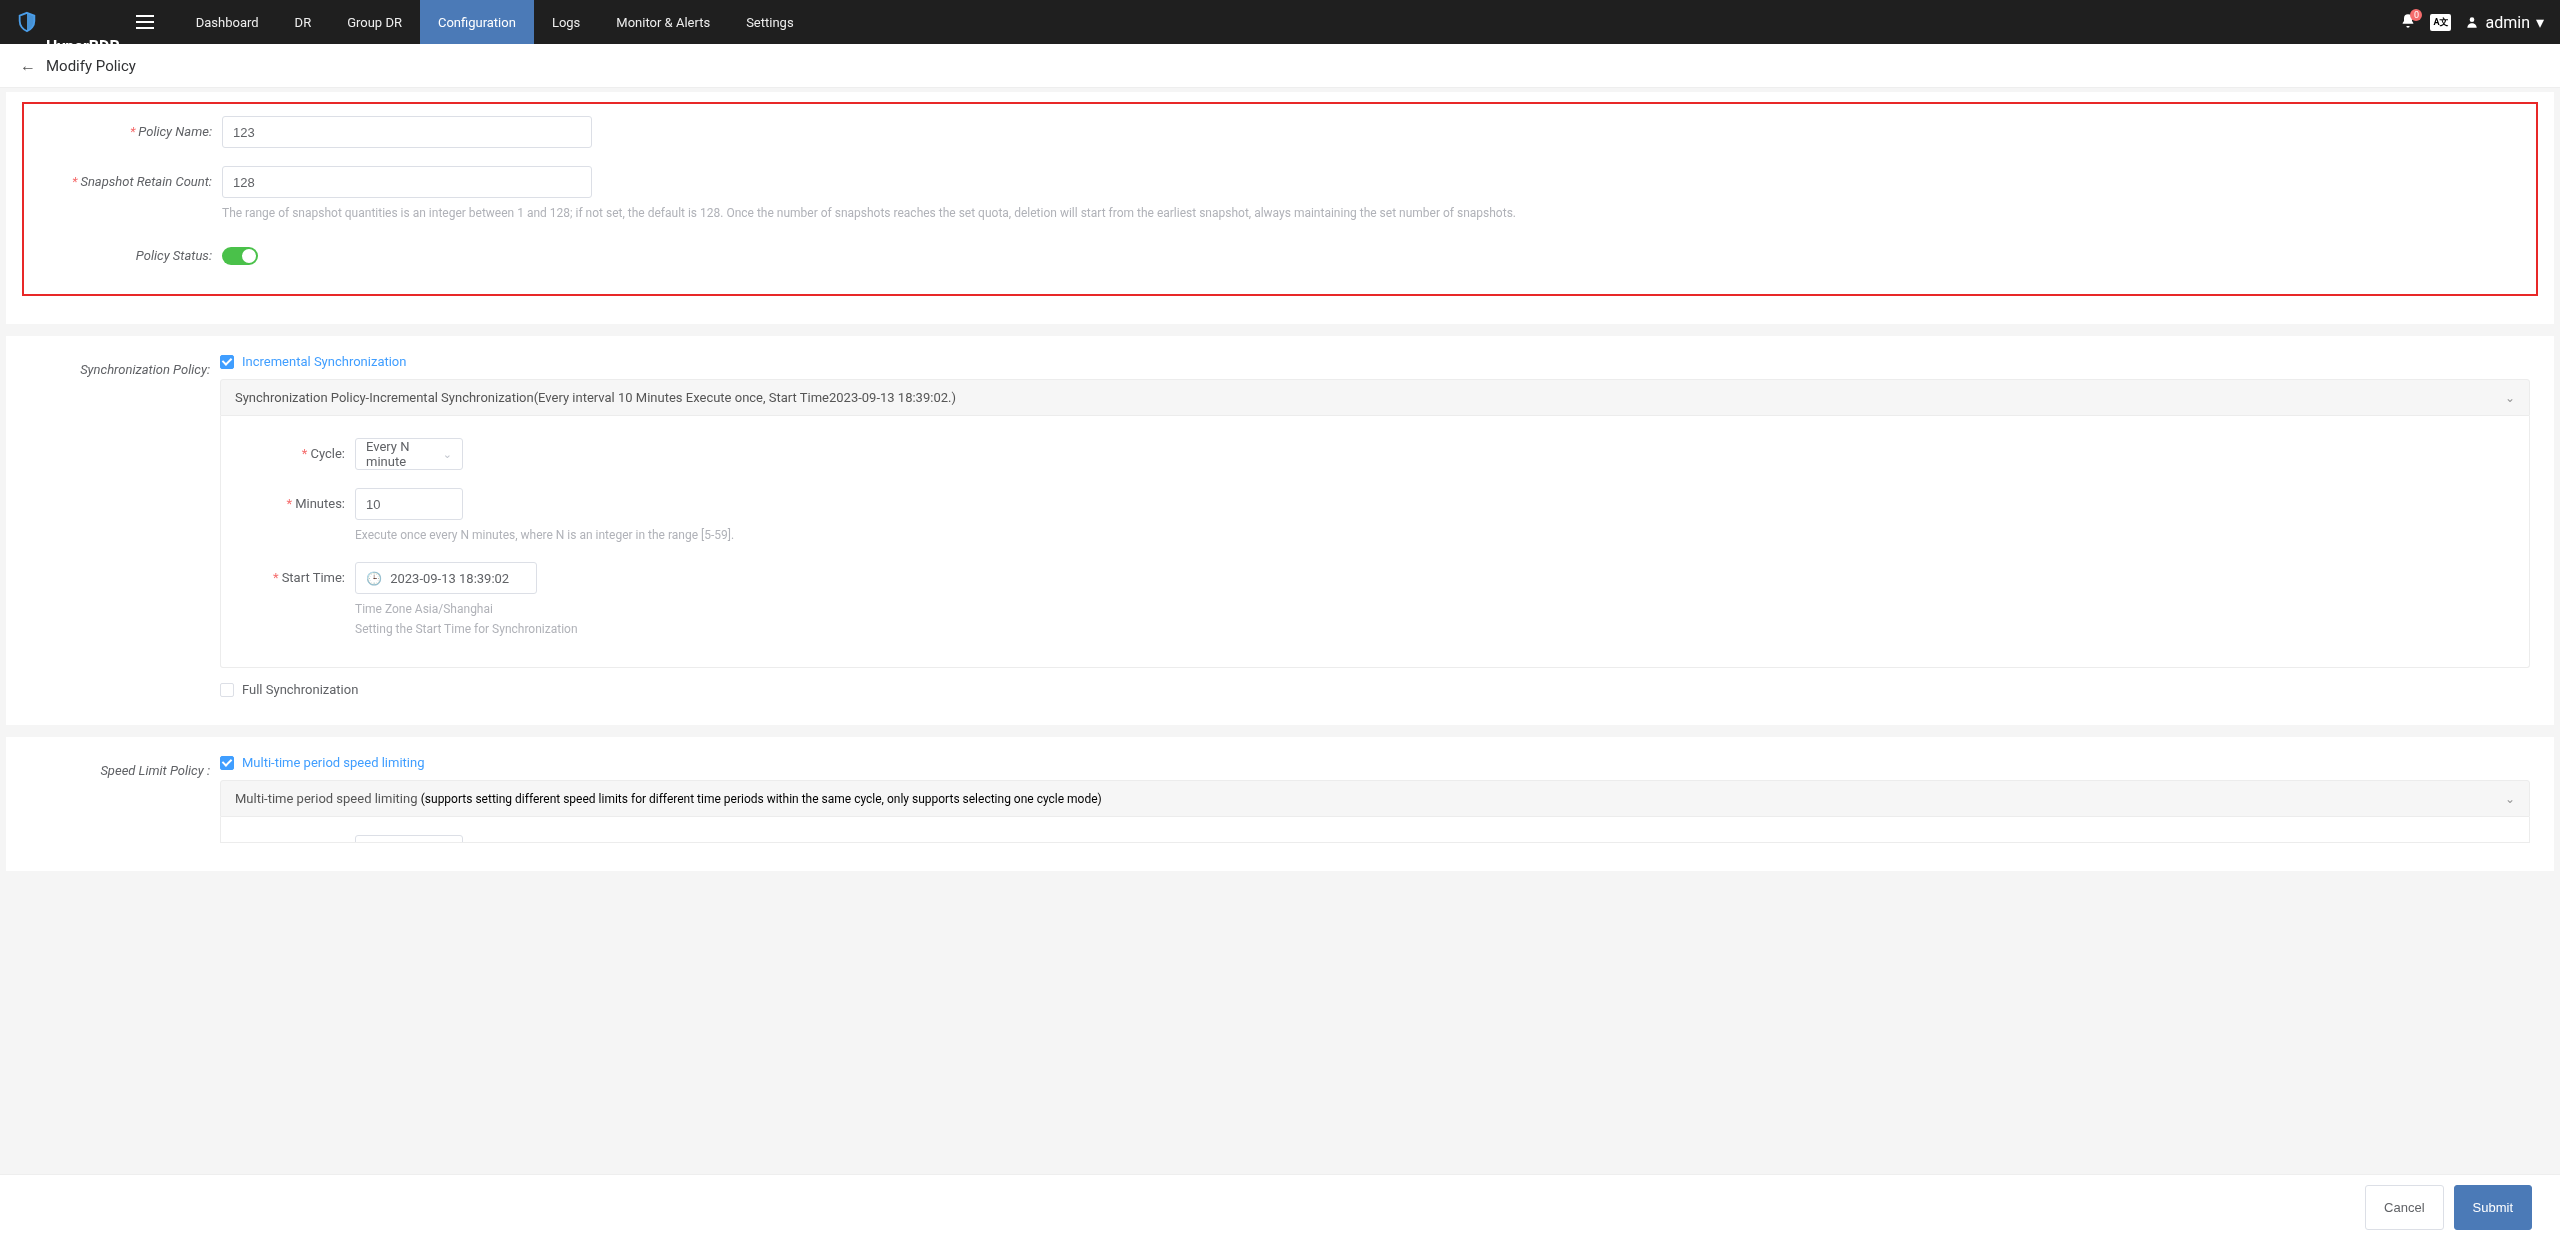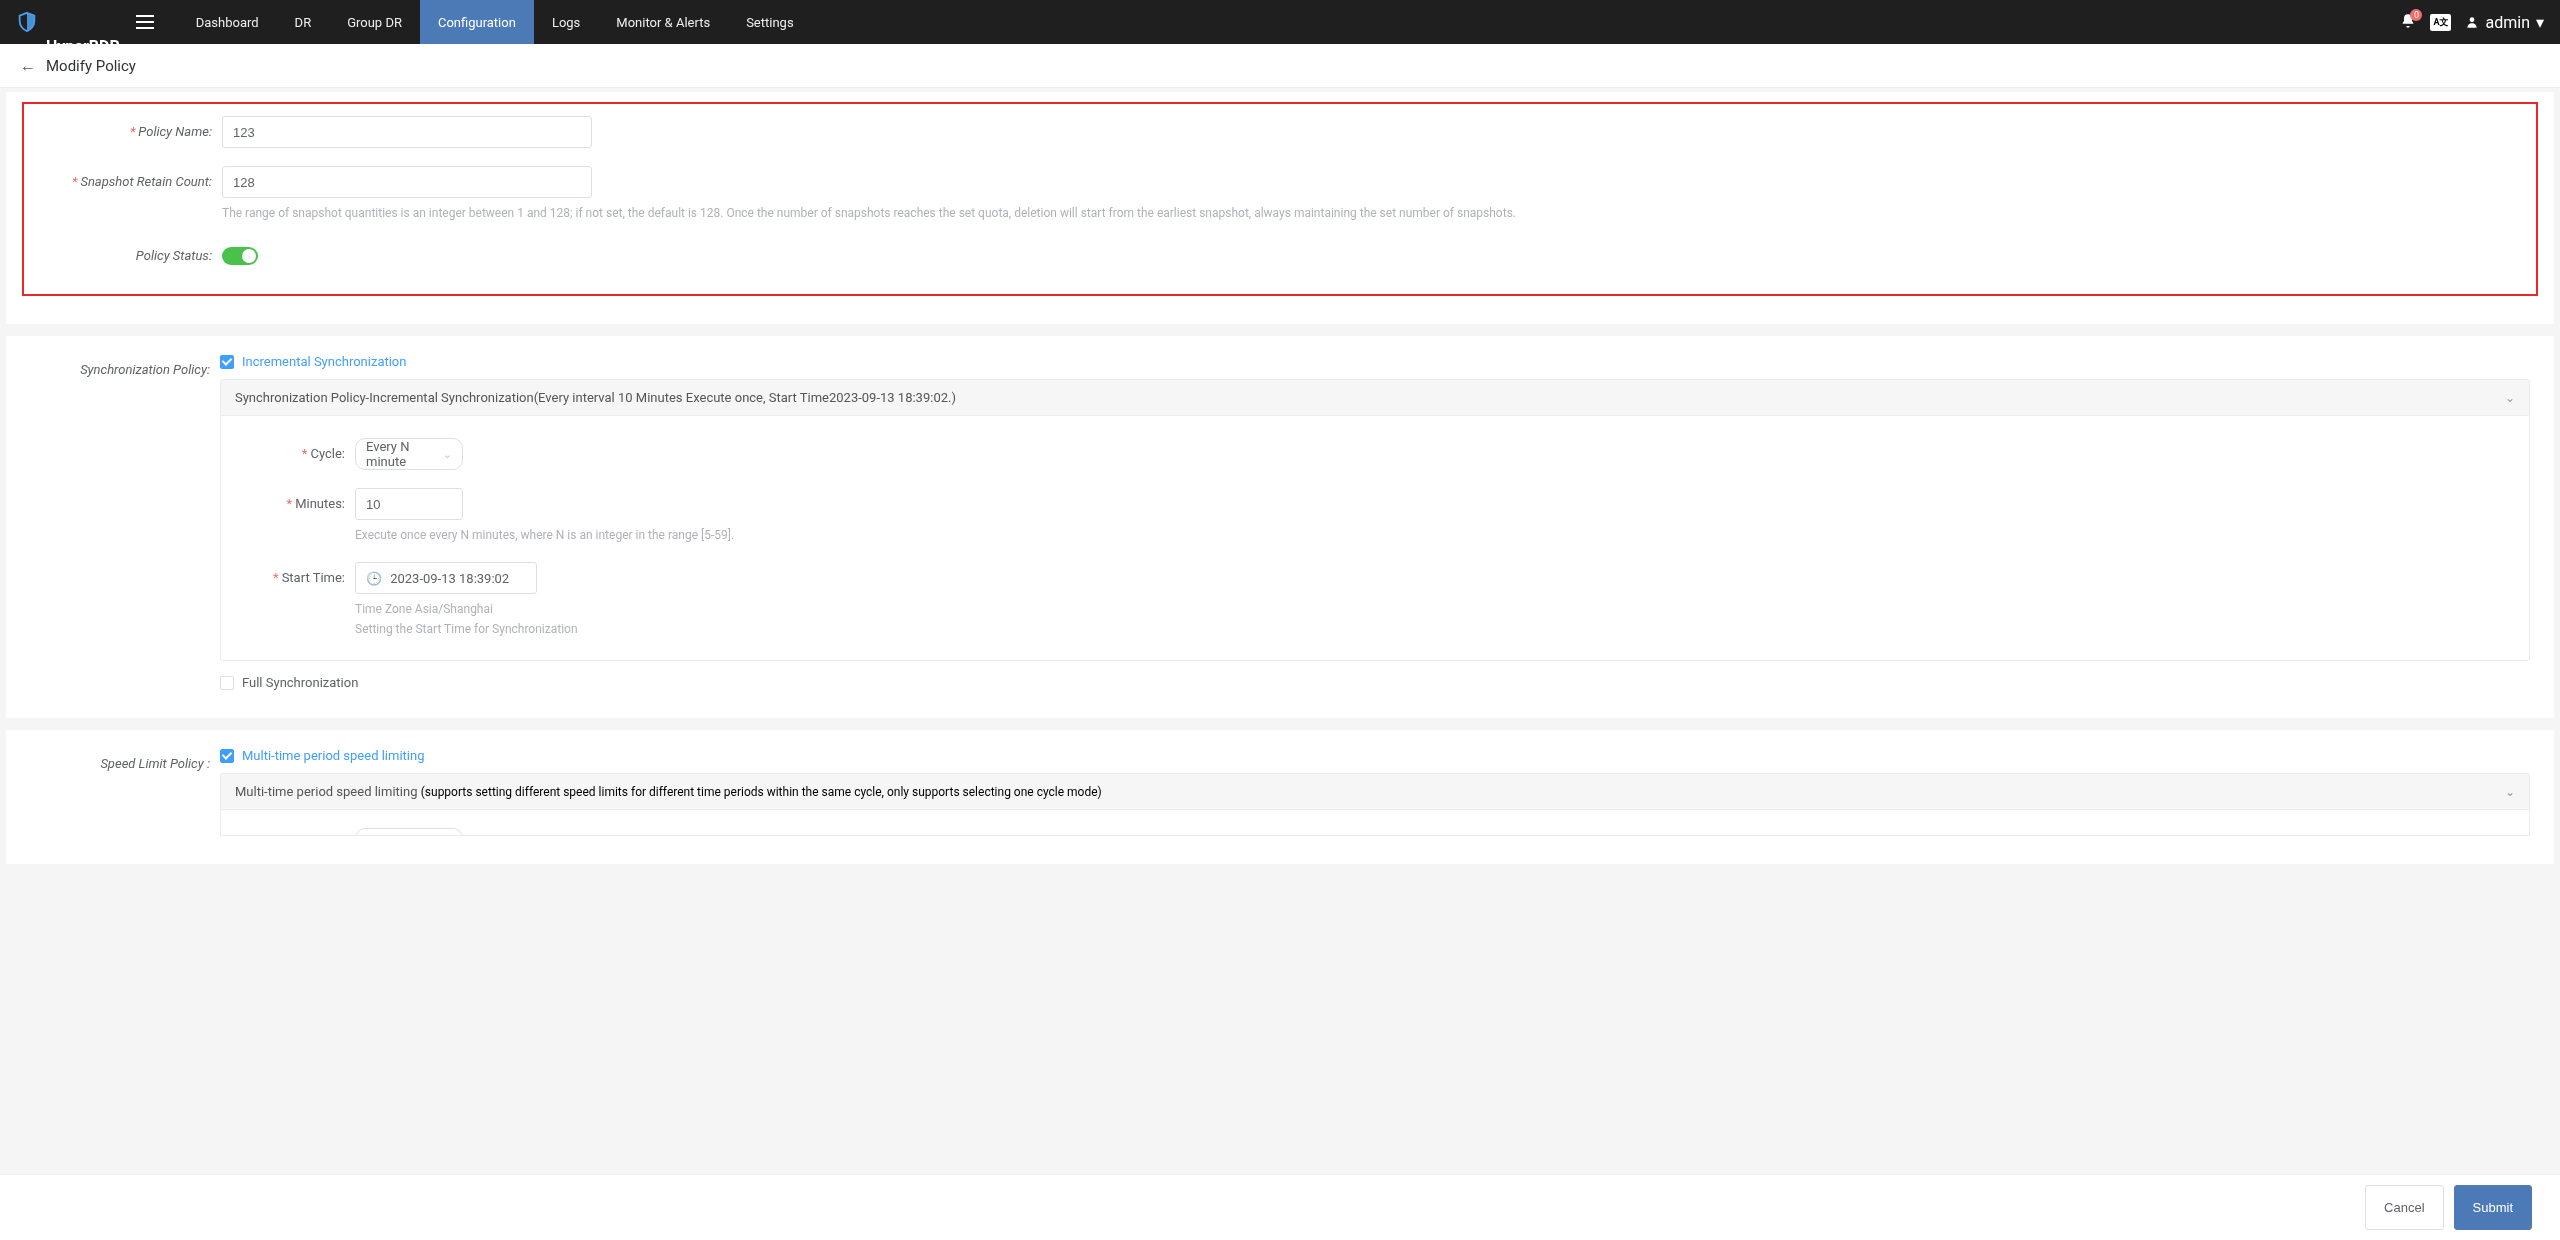--- a/index.html
+++ b/index.html
@@ -54,21 +54,21 @@
 .collapse-hdr { background: #f6f6f6; border: 1px solid #ececec; border-radius: 3px 3px 0 0; padding: 10px 14px; display: flex; align-items: center; justify-content: space-between; cursor: pointer; font-size: 13px; color: #555; margin-top: 10px; }
 .collapse-hdr .sub { color: #000000; font-size: 12px; }
 .chevron { color: #999; font-size: 12px; }
 .collapse-body { border: 1px solid #ececec; border-top: none; border-radius: 0 0 3px 3px; padding: 22px 24px; }
 
 .inner-row { display: flex; align-items: flex-start; margin-bottom: 18px; }
 .inner-label { width: 110px; text-align: right; padding-right: 10px; color: #606266; font-size: 13px; line-height: 32px; flex-shrink: 0; }
 .inner-label .req { color: #f56c6c; margin-right: 3px; }
 .inner-ctl { flex: 1; }
 
-.select-box { width: 108px; height: 32px; border: 1px solid #dcdfe6; border-radius: 10px; padding: 0 10px; font-size: 13px; color: #606266; display: flex; align-items: center; justify-content: space-between; cursor: pointer; }
+.select-box { width: 108px; height: 32px; border: 1px solid #dcdfe6; border-radius: 3px; padding: 0 10px; font-size: 13px; color: #606266; display: flex; align-items: center; justify-content: space-between; cursor: pointer; }
 .select-arrow { color: #c0c4cc; font-size: 11px; }
 .num-input { width: 108px; height: 32px; border: 1px solid #dcdfe6; border-radius: 3px; padding: 0 10px; font-size: 13px; color: #606266; outline: none; }
 .datetime-box { width: 182px; height: 32px; border: 1px solid #dcdfe6; border-radius: 3px; padding: 0 10px; font-size: 13px; color: #606266; display: flex; align-items: center; gap: 8px; cursor: pointer; }
 .clock-icon { color: #c0c4cc; font-size: 13px; }
 
 .sync-policy-section .form-label { width: 190px; }
 
 
 .footer-bar { position: fixed; bottom: 0; left: 0; right: 0; background: #fff; border-top: 1px solid #eee; padding: 10px 28px; display: flex; justify-content: flex-end; gap: 10px; }
 .btn { padding: 14px 18px; border-radius: 3px; font-size: 13px; cursor: pointer; border: 1px solid #dcdfe6; background: #fff; color: #606266; }
@@ -175,21 +175,21 @@
               </div>
             </div>
           </div>
           <div class="inner-row">
             <div class="inner-label"><span class="req">*</span><span>Minutes:</span></div>
             <div class="inner-ctl">
               <input class="num-input" value="10" style="">
               <div class="hint">Execute once every N minutes, where N is an integer in the range [5-59].</div>
             </div>
           </div>
-          <div class="inner-row" style="margin-bottom:0;">
+          <div class="inner-row" style="margin-bottom:7px;">
             <div class="inner-label"><span class="req">*</span><span>Start Time:</span></div>
             <div class="inner-ctl">
               <div class="datetime-box">
                 <span class="clock-icon">🕒</span>
                 <span>2023-09-13 18:39:02</span>
               </div>
               <div class="hint">Time Zone Asia/Shanghai</div>
               <div class="hint" style="margin-top:2px;">Setting the Start Time for Synchronization</div>
             </div>
           </div>

